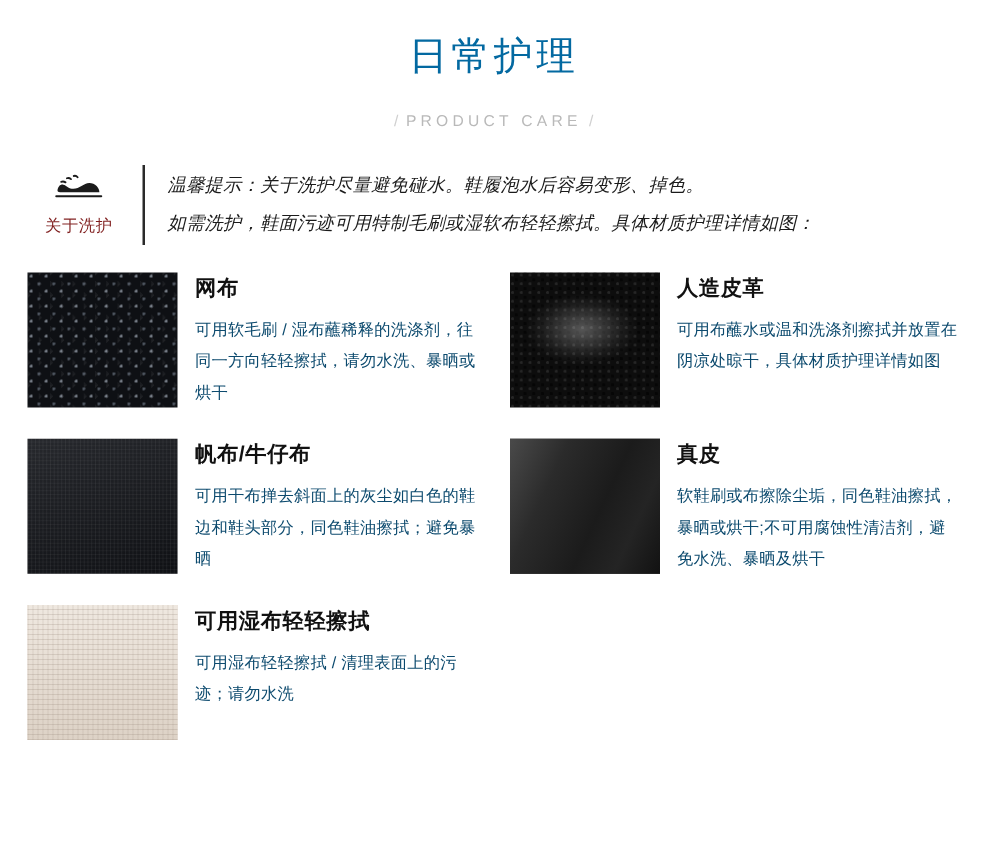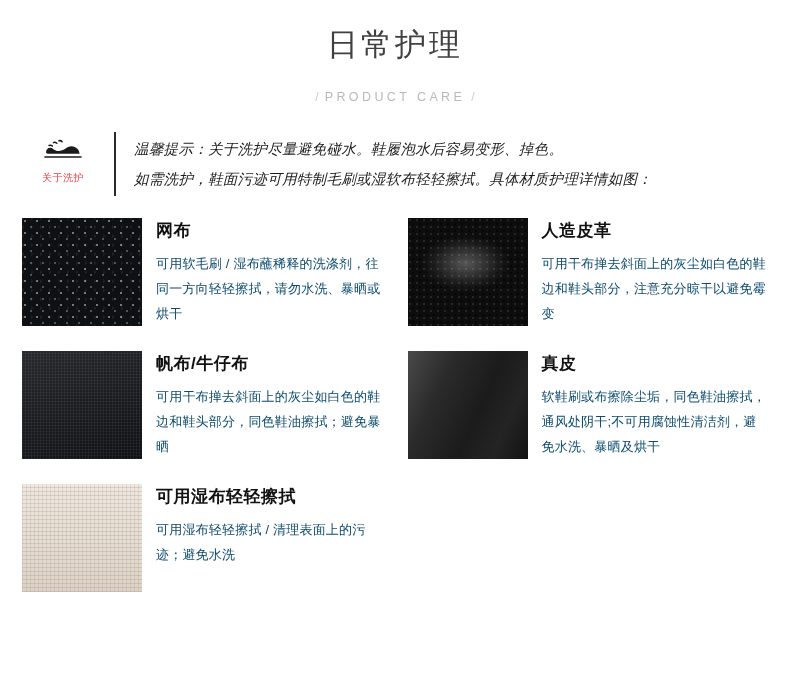--- a/index.html
+++ b/index.html
@@ -22,21 +22,21 @@
   }
 
   
   .header {
     padding-top: 26px;
     text-align: center;
   }
   .header-title {
     font-size: 31px;
     letter-spacing: 3px;
-    color: #404040;
+    color: #0369a1;
     font-weight: 400;
     line-height: 1.2;
   }
   .header-sub {
     margin-top: 27px;
     font-size: 12.5px;
     letter-spacing: 3.4px;
     color: #b9b9b9;
     font-weight: 400;
   }
@@ -57,22 +57,22 @@
     width: 70px;
     flex: 0 0 70px;
     text-align: center;
     padding-top: 4px;
   }
   .notice-badge .shoe-icon {
     display: block;
     margin: 0 auto 7px auto;
   }
   .notice-badge-label {
-    font-size: 10px;
-    color: #ef4444;
+    font-size: 13px;
+    color: #7f1d1d;
     letter-spacing: 0.5px;
     white-space: nowrap;
   }
   .notice-body {
     border-left: 2px solid #2a2a2a;
     padding: 2px 0 2px 18px;
     margin-left: 16px;
     flex: 1;
   }
   .notice-line {
@@ -217,43 +217,43 @@
       <div class="card-text">
         <div class="card-title">网布</div>
         <div class="card-desc">可用软毛刷 / 湿布蘸稀释的洗涤剂，往同一方向轻轻擦拭，请勿水洗、暴晒或烘干</div>
       </div>
     </div>
 
     <div class="card">
       <div class="swatch tex-pu"></div>
       <div class="card-text">
         <div class="card-title">人造皮革</div>
-        <div class="card-desc">可用干布掸去斜面上的灰尘如白色的鞋边和鞋头部分，注意充分晾干以避免霉变</div>
+        <div class="card-desc">可用布蘸水或温和洗涤剂擦拭并放置在阴凉处晾干，具体材质护理详情如图</div>
       </div>
     </div>
 
     <div class="card">
       <div class="swatch tex-canvas"></div>
       <div class="card-text">
         <div class="card-title">帆布/牛仔布</div>
         <div class="card-desc">可用干布掸去斜面上的灰尘如白色的鞋边和鞋头部分，同色鞋油擦拭；避免暴晒</div>
       </div>
     </div>
 
     <div class="card">
       <div class="swatch tex-leather"></div>
       <div class="card-text">
         <div class="card-title">真皮</div>
-        <div class="card-desc">软鞋刷或布擦除尘垢，同色鞋油擦拭，通风处阴干;不可用腐蚀性清洁剂，避免水洗、暴晒及烘干</div>
+        <div class="card-desc">软鞋刷或布擦除尘垢，同色鞋油擦拭，暴晒或烘干;不可用腐蚀性清洁剂，避免水洗、暴晒及烘干</div>
       </div>
     </div>
 
     <div class="card">
       <div class="swatch tex-blend"></div>
       <div class="card-text">
         <div class="card-title">可用湿布轻轻擦拭</div>
-        <div class="card-desc">可用湿布轻轻擦拭 / 清理表面上的污迹；避免水洗</div>
+        <div class="card-desc">可用湿布轻轻擦拭 / 清理表面上的污迹；请勿水洗</div>
       </div>
     </div>
 
 
   </div>
 </div>
 
 </body></html>

